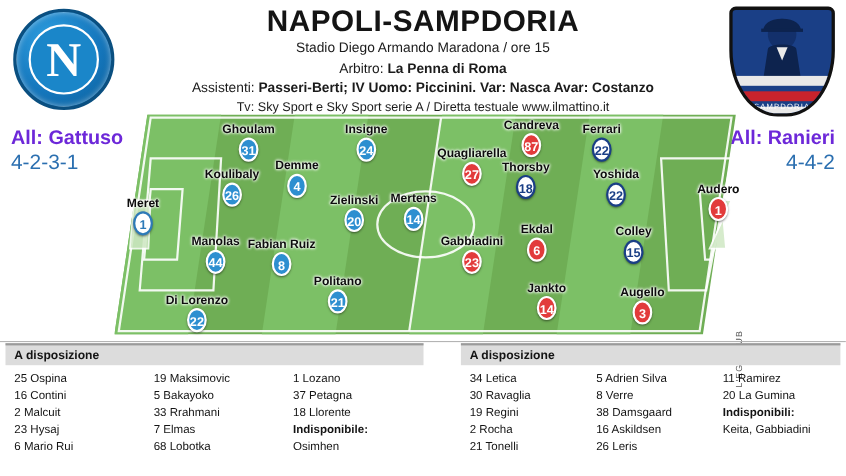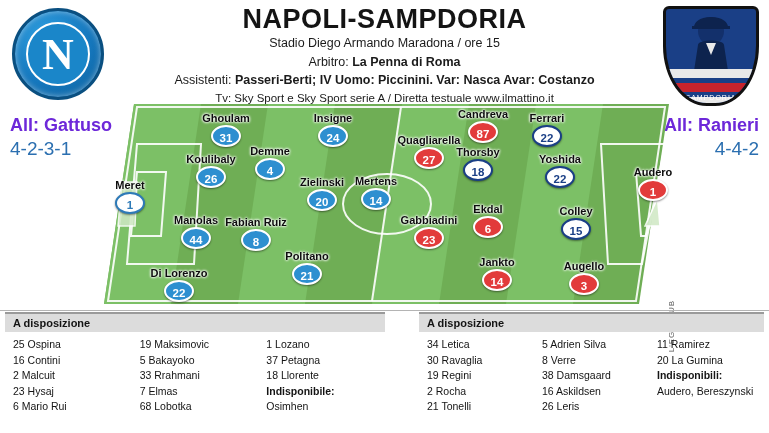--- a/index.html
+++ b/index.html
@@ -82,21 +82,21 @@
   .pitch { position:absolute; left:0; top:0; width:565px; height:200px; }
 
   
   .player { position:absolute; width:86px; margin-left:-43px; text-align:center; }
   .player .pname {
     font-size:11px; font-weight:bold; color:#0d0d0d;
     text-shadow:0 0 3px #ffffff, 0 0 3px #ffffff, 0 0 2px #ffffff;
     line-height:12px; white-space:nowrap;
   }
   .player .pnum {
-    margin:1px auto 0; width:30px; height:22px; border-radius:50%;
+    margin:1px auto 0; width:18px; height:22px; border-radius:50%;
     font-size:11.5px; font-weight:bold; line-height:22px;
     border:2px solid #ffffff;
     box-shadow:0 1px 2px rgba(0,0,0,.45);
   }
   .team-napoli .pnum { background:#2d8fd0; color:#ffffff; }
   .team-samp  .pnum { background:#ffffff; color:#1a3f86; border-color:#1a3f86; }
   .gk-napoli .pnum { background:#ffffff; color:#2d7ab8; border-color:#2d7ab8; }
   .gk-samp   .pnum { background:#e23b3b; color:#ffffff; border-color:#ffffff; }
   .attacker-samp .pnum { background:#e23b3b; color:#ffffff; border-color:#ffffff; }
 
@@ -349,19 +349,19 @@
             <div>5 Adrien Silva</div>
             <div>8 Verre</div>
             <div>38 Damsgaard</div>
             <div>16 Askildsen</div>
             <div>26 Leris</div>
           </div>
         <div class="bench-sub" id="away-b3">
             <div>11 Ramirez</div>
             <div>20 La Gumina</div>
             <div class="lbl">Indisponibili:</div>
-            <div>Audero, Bereszynski</div>
+            <div>Keita, Gabbiadini</div>
           </div>
       </div>
     </div>
 
   </div>
 </div>
 
 </body></html>

